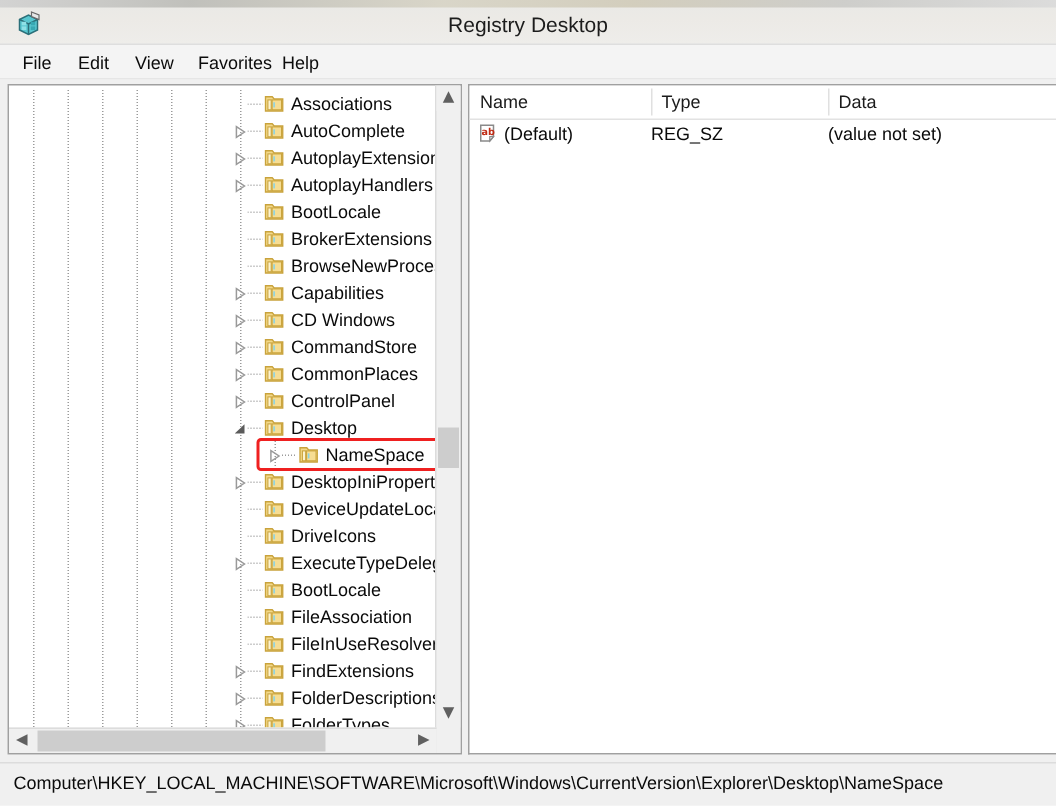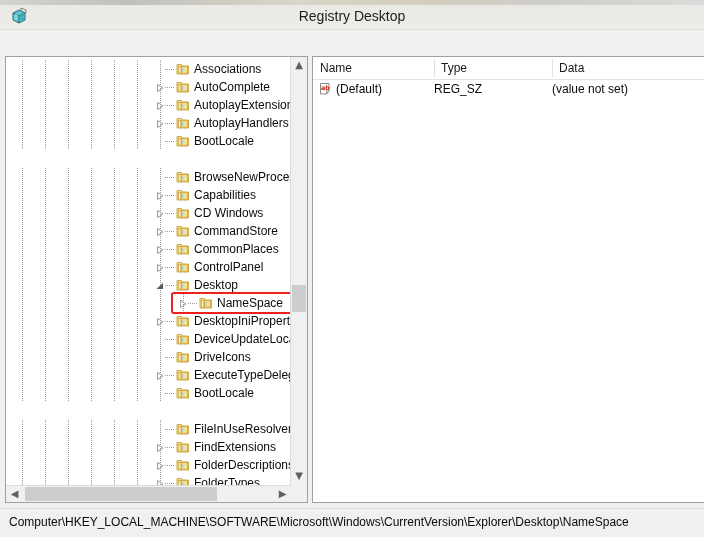--- a/index.html
+++ b/index.html
@@ -196,20 +196,27 @@
         <rect x="4.5" y="7.5" width="3" height="2.4" fill="#8fe0e6"></rect>
         <rect x="4.5" y="10.6" width="3" height="2.4" fill="#8fe0e6"></rect>
         <rect x="10.5" y="7.5" width="3" height="2.4" fill="#37a8b3"></rect>
         <rect x="10.5" y="10.6" width="3" height="2.4" fill="#37a8b3"></rect>
         <polygon points="11,1 16,3 16,6 11,4" fill="#e8e8e8" stroke="#6a6a6a" stroke-width="0.8"></polygon>
       </svg>
     </div>
     <div class="tb-title">Registry Desktop</div>
   </div>
 
+  <div class="menubar">
+    <div class="menuitem" style="left:8px;">File</div>
+    <div class="menuitem" style="left:45px;">Edit</div>
+    <div class="menuitem" style="left:83px;">View</div>
+    <div class="menuitem" style="left:125px;">Favorites</div>
+    <div class="menuitem" style="left:181px;">Help</div>
+  </div>
 
   <div class="panes">
 
     <div class="treepane">
       <div class="tree-clip" id="tree-clip">
           <div class="row" style="top: 3px;">
             <div class="guide" style="left:16px;"></div>
             <div class="guide" style="left:39px;"></div>
             <div class="guide" style="left:62px;"></div>
             <div class="guide" style="left:85px;"></div>
@@ -295,20 +302,37 @@
             <div class="guide" style="left:154px;"></div>
             <div class="hconn" style="left:159px;width:10px;"></div>
             <div class="keyicon" style="left:170px;"><svg width="14" height="14" viewBox="0 0 14 14">
                 <path d="M1,2.5 L5.5,2.5 L6.8,4 L12.5,4 L12.5,12 L1,12 Z" fill="#f3d98a" stroke="#c9a33c" stroke-width="0.9"></path>
                 <rect x="2.6" y="4.6" width="2.2" height="6.6" fill="#fdf3cf" stroke="#c9a33c" stroke-width="0.7"></rect>
                 <rect x="5.4" y="4.6" width="6.3" height="6.6" fill="#f6dd93" stroke="#c9a33c" stroke-width="0.7"></rect>
                 <rect x="6.2" y="6.2" width="1.1" height="3.4" fill="#8fd3e0"></rect>
               </svg></div>
             <div class="rowlabel" style="left:188px;">BootLocale</div>
           </div>
+          <div class="row" style="top: 93px;">
+            <div class="guide" style="left:16px;"></div>
+            <div class="guide" style="left:39px;"></div>
+            <div class="guide" style="left:62px;"></div>
+            <div class="guide" style="left:85px;"></div>
+            <div class="guide" style="left:108px;"></div>
+            <div class="guide" style="left:131px;"></div>
+            <div class="guide" style="left:154px;"></div>
+            <div class="hconn" style="left:159px;width:10px;"></div>
+            <div class="keyicon" style="left:170px;"><svg width="14" height="14" viewBox="0 0 14 14">
+                <path d="M1,2.5 L5.5,2.5 L6.8,4 L12.5,4 L12.5,12 L1,12 Z" fill="#f3d98a" stroke="#c9a33c" stroke-width="0.9"></path>
+                <rect x="2.6" y="4.6" width="2.2" height="6.6" fill="#fdf3cf" stroke="#c9a33c" stroke-width="0.7"></rect>
+                <rect x="5.4" y="4.6" width="6.3" height="6.6" fill="#f6dd93" stroke="#c9a33c" stroke-width="0.7"></rect>
+                <rect x="6.2" y="6.2" width="1.1" height="3.4" fill="#8fd3e0"></rect>
+              </svg></div>
+            <div class="rowlabel" style="left:188px;">BrokerExtensions</div>
+          </div>
           <div class="row" style="top: 111px;">
             <div class="guide" style="left:16px;"></div>
             <div class="guide" style="left:39px;"></div>
             <div class="guide" style="left:62px;"></div>
             <div class="guide" style="left:85px;"></div>
             <div class="guide" style="left:108px;"></div>
             <div class="guide" style="left:131px;"></div>
             <div class="guide" style="left:154px;"></div>
             <div class="hconn" style="left:159px;width:10px;"></div>
             <div class="keyicon" style="left:170px;"><svg width="14" height="14" viewBox="0 0 14 14">
@@ -545,20 +569,37 @@
             <div class="guide" style="left:131px;"></div>
             <div class="guide" style="left:154px;"></div>
             <div class="hconn" style="left:159px;width:10px;"></div>
             <div class="keyicon" style="left:170px;"><svg width="14" height="14" viewBox="0 0 14 14">
                 <path d="M1,2.5 L5.5,2.5 L6.8,4 L12.5,4 L12.5,12 L1,12 Z" fill="#f3d98a" stroke="#c9a33c" stroke-width="0.9"></path>
                 <rect x="2.6" y="4.6" width="2.2" height="6.6" fill="#fdf3cf" stroke="#c9a33c" stroke-width="0.7"></rect>
                 <rect x="5.4" y="4.6" width="6.3" height="6.6" fill="#f6dd93" stroke="#c9a33c" stroke-width="0.7"></rect>
                 <rect x="6.2" y="6.2" width="1.1" height="3.4" fill="#8fd3e0"></rect>
               </svg></div>
             <div class="rowlabel" style="left:188px;">BootLocale</div>
+          </div>
+          <div class="row" style="top: 345px;">
+            <div class="guide" style="left:16px;"></div>
+            <div class="guide" style="left:39px;"></div>
+            <div class="guide" style="left:62px;"></div>
+            <div class="guide" style="left:85px;"></div>
+            <div class="guide" style="left:108px;"></div>
+            <div class="guide" style="left:131px;"></div>
+            <div class="guide" style="left:154px;"></div>
+            <div class="hconn" style="left:159px;width:10px;"></div>
+            <div class="keyicon" style="left:170px;"><svg width="14" height="14" viewBox="0 0 14 14">
+                <path d="M1,2.5 L5.5,2.5 L6.8,4 L12.5,4 L12.5,12 L1,12 Z" fill="#f3d98a" stroke="#c9a33c" stroke-width="0.9"></path>
+                <rect x="2.6" y="4.6" width="2.2" height="6.6" fill="#fdf3cf" stroke="#c9a33c" stroke-width="0.7"></rect>
+                <rect x="5.4" y="4.6" width="6.3" height="6.6" fill="#f6dd93" stroke="#c9a33c" stroke-width="0.7"></rect>
+                <rect x="6.2" y="6.2" width="1.1" height="3.4" fill="#8fd3e0"></rect>
+              </svg></div>
+            <div class="rowlabel" style="left:188px;">FileAssociation</div>
           </div>
           <div class="row" style="top: 363px;">
             <div class="guide" style="left:16px;"></div>
             <div class="guide" style="left:39px;"></div>
             <div class="guide" style="left:62px;"></div>
             <div class="guide" style="left:85px;"></div>
             <div class="guide" style="left:108px;"></div>
             <div class="guide" style="left:131px;"></div>
             <div class="guide" style="left:154px;"></div>
             <div class="hconn" style="left:159px;width:10px;"></div>

